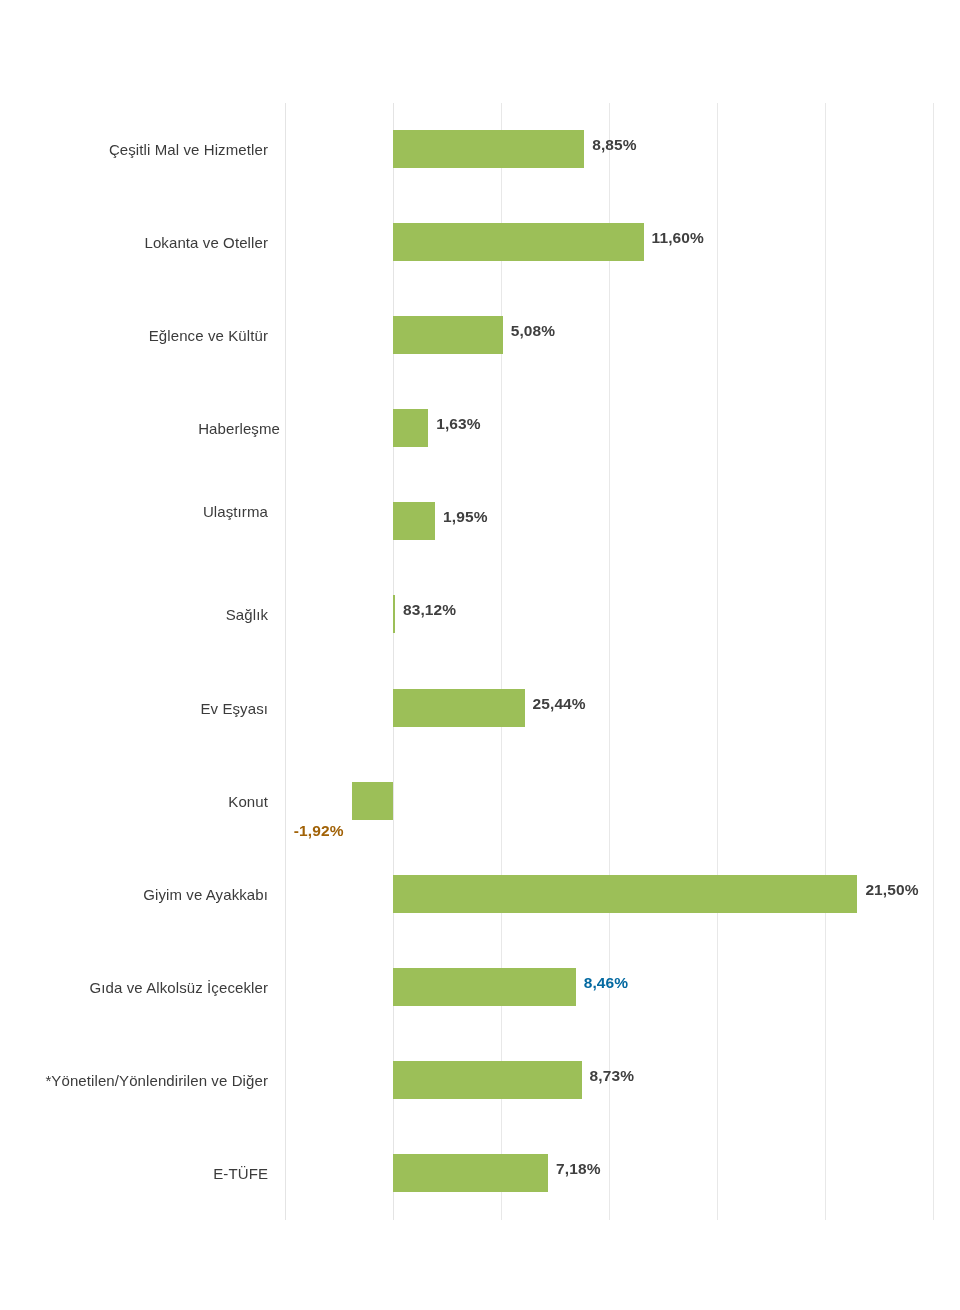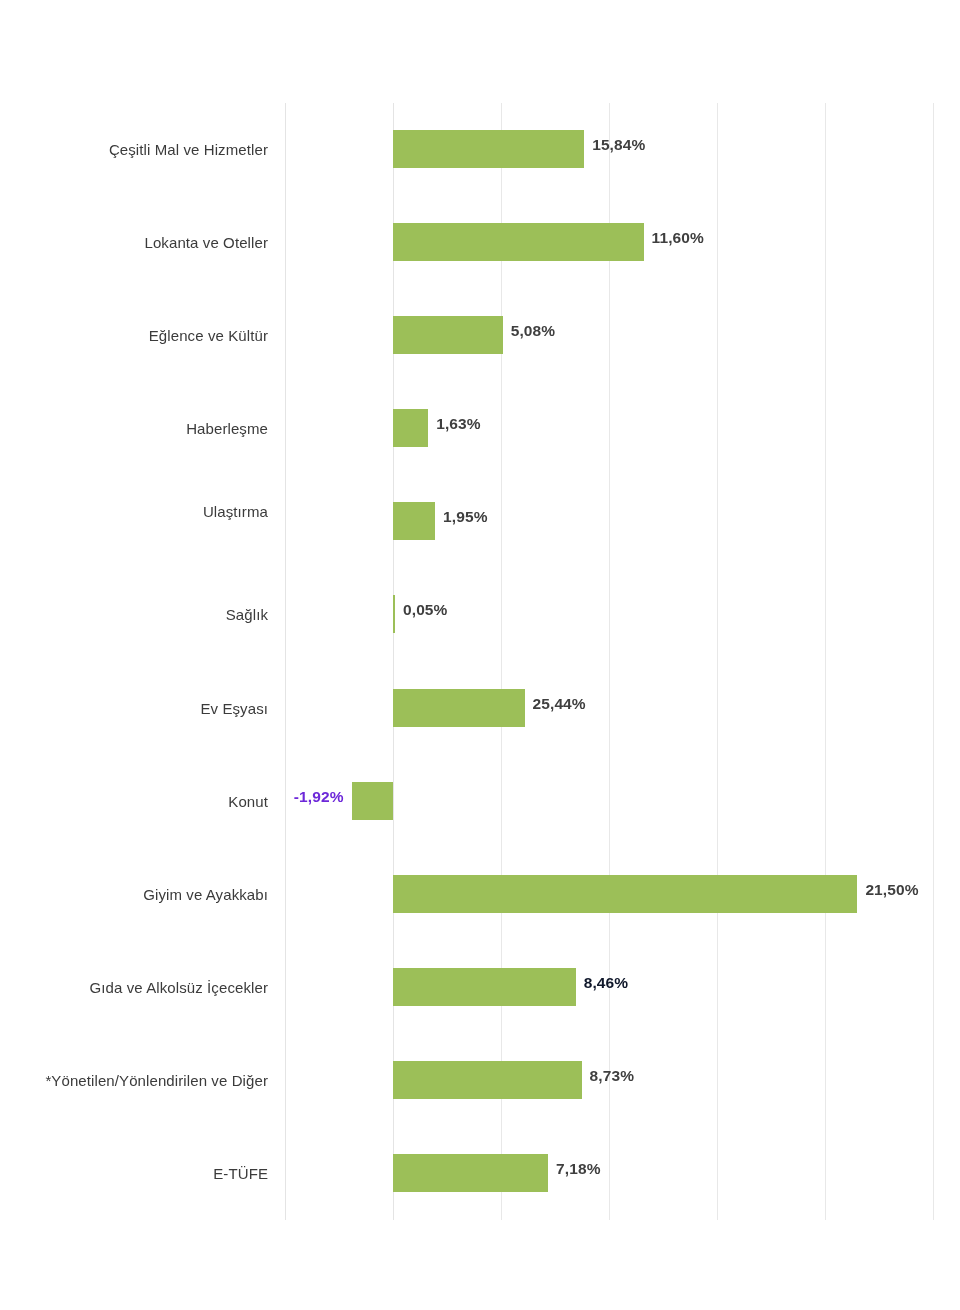--- a/index.html
+++ b/index.html
@@ -108,21 +108,21 @@
   <div class="cat-labels">
       <div class="cat-row" style="top: 0px; height: 93.0833px;">
         <div class="cat-label" style="position: static; color: rgb(59, 59, 59);">Çeşitli Mal ve Hizmetler</div>
       </div>
       <div class="cat-row" style="top: 93.0833px; height: 93.0833px;">
         <div class="cat-label" style="position: static; color: rgb(59, 59, 59); margin-left: 15px;">Lokanta ve Oteller</div>
       </div>
       <div class="cat-row" style="top: 186.167px; height: 93.0833px; justify-content: flex-end;">
         <div class="cat-label" style="position: static; color: rgb(59, 59, 59);">Eğlence ve Kültür</div>
       </div>
-      <div class="cat-row" style="top: 279.25px; height: 93.0833px;">
+      <div class="cat-row" style="top: 279.25px; height: 93.0833px; padding-left: 12px;">
         <div class="cat-label" style="position: static; color: rgb(59, 59, 59);">Haberleşme</div>
       </div>
       <div class="cat-row" style="top: 362px; height: 93.0833px;">
         <div class="cat-label" style="position: static; color: rgb(59, 59, 59);">Ulaştırma</div>
       </div>
       <div class="cat-row" style="top: 465.417px; height: 93.0833px;">
         <div class="cat-label" style="position: static; color: rgb(59, 59, 59);">Sağlık</div>
       </div>
       <div class="cat-row" style="top: 558.5px; height: 93.0833px;">
         <div class="cat-label" style="position: static; color: rgb(59, 59, 59);">Ev Eşyası</div>
@@ -150,57 +150,57 @@
         <div class="gridline zero-line" style="left: 109px;"></div>
         <div class="gridline" style="left: 217px;"></div>
         <div class="gridline" style="left: 325px;"></div>
         <div class="gridline" style="left: 433px;"></div>
         <div class="gridline" style="left: 541px;"></div>
         <div class="gridline" style="left: 649px;"></div>
       </div>
     <div class="rows">
         <div class="row" style="top: 0px; height: 93.0833px;">
           <div class="bar" title="Çeşitli Mal ve Hizmetler 8,85%" style="width: 191.16px; left: 109px; background: rgb(156, 191, 88);"></div>
-          <div class="value-label" style="color: rgb(63, 63, 63); left: 308.16px;">15,84%</div>
+          <div class="value-label" style="color: rgb(63, 63, 63); left: 308.16px;">8,85%</div>
         </div>
         <div class="row" style="top: 93.0833px; height: 93.0833px;">
           <div class="bar" title="Lokanta ve Oteller 11,60%" style="width: 250.56px; left: 109px; background: rgb(156, 191, 88);"></div>
           <div class="value-label" style="color: rgb(63, 63, 63); left: 367.56px;">11,60%</div>
         </div>
         <div class="row" style="top: 186.167px; height: 93.0833px;">
           <div class="bar" title="Eğlence ve Kültür 5,08%" style="width: 109.728px; left: 109px; background: rgb(156, 191, 88);"></div>
           <div class="value-label" style="color: rgb(63, 63, 63); left: 226.728px;">5,08%</div>
         </div>
         <div class="row" style="top: 279.25px; height: 93.0833px;">
           <div class="bar" title="Haberleşme 1,63%" style="width: 35.208px; left: 109px; background: rgb(156, 191, 88);"></div>
           <div class="value-label" style="color: rgb(63, 63, 63); left: 152.208px;">1,63%</div>
         </div>
         <div class="row" style="top: 372.333px; height: 93.0833px;">
           <div class="bar" title="Ulaştırma 1,95%" style="width: 42.12px; left: 109px; background: rgb(156, 191, 88);"></div>
           <div class="value-label" style="color: rgb(63, 63, 63); left: 159.12px;">1,95%</div>
         </div>
         <div class="row" style="top: 465.417px; height: 93.0833px;">
           <div class="bar" title="Sağlık 0,05%" style="width: 2px; left: 109px; background: rgb(156, 191, 88);"></div>
-          <div class="value-label" style="color: rgb(63, 63, 63); left: 119px;">0,05%</div>
+          <div class="value-label" style="color: rgb(63, 63, 63); left: 119px;">83,12%</div>
         </div>
         <div class="row" style="top: 558.5px; height: 93.0833px;">
           <div class="bar" title="Ev Eşyası 6,09%" style="width: 131.544px; left: 109px; background: rgb(156, 191, 88);"></div>
           <div class="value-label" style="color: rgb(63, 63, 63); left: 248.544px;">25,44%</div>
         </div>
         <div class="row" style="top: 651.583px; height: 93.0833px;">
           <div class="bar" title="Konut -1,92%" style="width: 41.472px; left: 67.528px; background: rgb(156, 191, 88);"></div>
-          <div class="value-label" style="color: #6d28d9; left: auto; right: 591.472px;">-1,92%</div>
+          <div class="value-label" style="color: #a16207; left: auto; right: 591.472px; margin-top: 34px;">-1,92%</div>
         </div>
         <div class="row" style="top: 744.667px; height: 93.0833px;">
           <div class="bar" title="Giyim ve Ayakkabı 21,50%" style="width: 464.4px; left: 109px; background: rgb(156, 191, 88);"></div>
           <div class="value-label" style="color: rgb(63, 63, 63); left: 581.4px;">21,50%</div>
         </div>
         <div class="row" style="top: 837.75px; height: 93.0833px;">
           <div class="bar" title="Gıda ve Alkolsüz İçecekler 8,46%" style="width: 182.736px; left: 109px; background: rgb(156, 191, 88);"></div>
-          <div class="value-label" style="color: #0f172a; left: 299.736px; text-align: right;">8,46%</div>
+          <div class="value-label" style="color: #0369a1; left: 299.736px; text-align: right;">8,46%</div>
         </div>
         <div class="row" style="top: 930.833px; height: 93.0833px;">
           <div class="bar" title="*Yönetilen/Yönlendirilen ve Diğer 8,73%" style="width: 188.568px; left: 109px; background: rgb(156, 191, 88);"></div>
           <div class="value-label" style="color: rgb(63, 63, 63); left: 305.568px;">8,73%</div>
         </div>
         <div class="row" style="top: 1023.92px; height: 93.0833px;">
           <div class="bar" title="E-TÜFE 7,18%" style="width: 155.088px; left: 109px; background: rgb(156, 191, 88);"></div>
           <div class="value-label" style="color: rgb(63, 63, 63); left: 272.088px;">7,18%</div>
         </div>
       </div>

